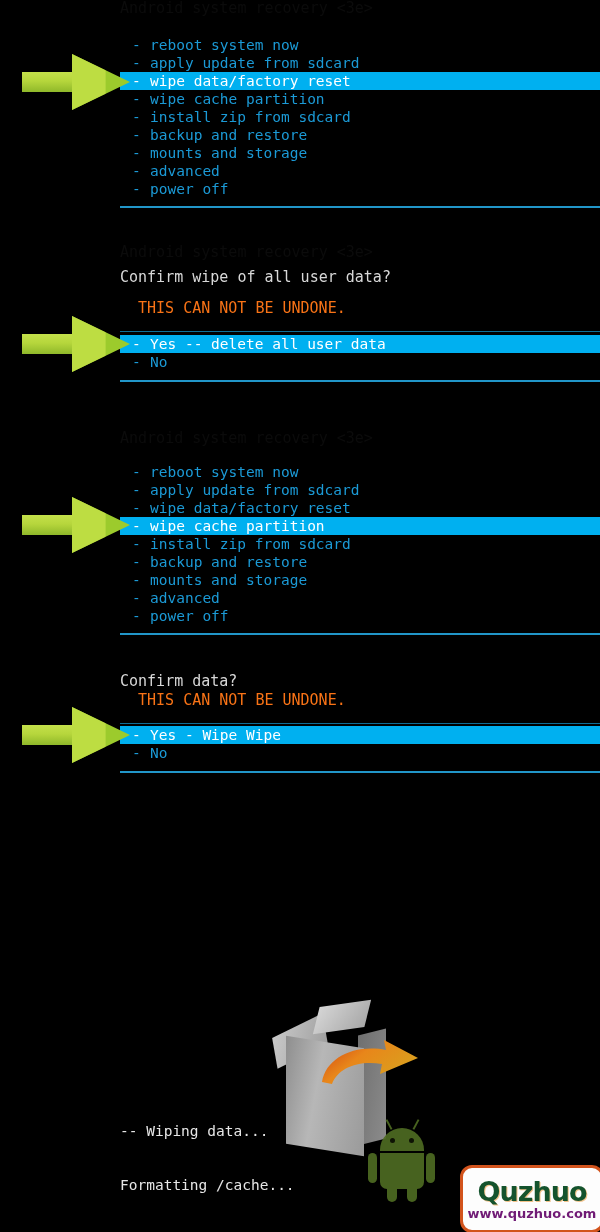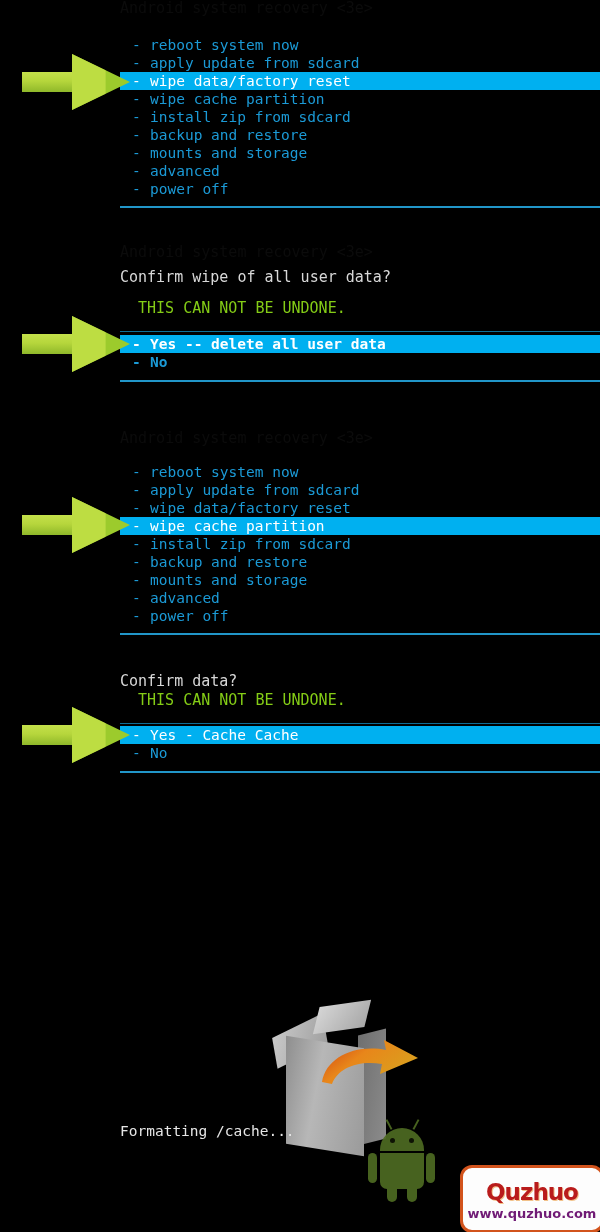--- a/index.html
+++ b/index.html
@@ -35,21 +35,21 @@
     position:absolute;left:120px;width:480px;height:2px;background:#2196c9;
   }
   .hr.thin{height:1px;background:#0e6e96;}
 
   .confirm-title{
     position:absolute;left:120px;font-size:15px;line-height:19px;
     color:#d8d8d8;white-space:pre;
   }
   .confirm-sub{
     position:absolute;left:138px;font-size:15px;line-height:19px;
-    color:#84cc16;white-space:pre;
+    color:#f97316;white-space:pre;
   }
 
   
   .arrow{position:absolute;width:108px;height:56px;}
   .arrow .shaft{
     position:absolute;left:0;top:18px;width:58px;height:20px;
     background:linear-gradient(to bottom,#c4e04a 0%,#b6d63c 45%,#8fb82a 100%);
   }
   .arrow .head{
     position:absolute;left:50px;top:0;width:0;height:0;
@@ -123,21 +123,21 @@
   
   .wm{
     position:absolute;left:460px;top:1165px;width:138px;height:62px;
     background:#fdfdfd;border:3px solid #d2531c;border-radius:12px;
     box-shadow:0 0 6px rgba(0,0,0,.5);
     display:flex;flex-direction:column;align-items:center;justify-content:center;
     overflow:hidden;
   }
   .wm .brand{
     font-family:"DejaVu Sans","Liberation Sans",sans-serif;
-    font-weight:bold;font-size:23px;line-height:28px;color:#b91c1c;
+    font-weight:bold;font-size:27px;line-height:28px;color:#14532d;
     text-shadow:1px 1px 0 #f2c28a;letter-spacing:-1px;
   }
   .wm .url{
     font-family:"DejaVu Sans","Liberation Sans",sans-serif;
     font-weight:bold;font-size:13px;line-height:15px;color:#701a75;
   }
 </style>
 </head>
 <body>
 
@@ -163,21 +163,21 @@
     <div class="head"></div>
     <div class="head2"></div>
   </div>
 
   <div class="ghost" style="position:absolute;left:0;top:242px;">Android system recovery &lt;3e&gt;</div>
 
   <div class="confirm-title" style="top:268px;">Confirm wipe of all user data?</div>
   <div class="confirm-sub" style="top:299px;">THIS CAN NOT BE UNDONE.</div>
 
   <div class="hr thin" style="top:331px;"></div>
-  <div class="panel" style="top:335px;font-weight:bold;">
+  <div class="panel" style="top:335px;">
     <div class="row sel"><span class="dash">-</span><span>Yes -- delete all user data</span></div>
     <div class="row"><span class="dash">-</span><span>No</span></div>
   </div>
   <div class="hr" style="top:380px;"></div>
 
   <div class="arrow" style="left:22px;top:316px;">
     <div class="shaft"></div>
     <div class="head"></div>
     <div class="head2"></div>
   </div>
@@ -201,21 +201,21 @@
     <div class="shaft"></div>
     <div class="head"></div>
     <div class="head2"></div>
   </div>
 
   <div class="confirm-title" style="top:672px;">Confirm data?</div>
   <div class="confirm-sub" style="top:691px;">THIS CAN NOT BE UNDONE.</div>
 
   <div class="hr thin" style="top:723px;"></div>
   <div class="panel" style="top:726px;">
-    <div class="row sel"><span class="dash">-</span><span>Yes - Cache Cache</span></div>
+    <div class="row sel"><span class="dash">-</span><span>Yes - Wipe Wipe</span></div>
     <div class="row"><span class="dash">-</span><span>No</span></div>
   </div>
   <div class="hr" style="top:771px;"></div>
 
   <div class="arrow" style="left:22px;top:707px;">
     <div class="shaft"></div>
     <div class="head"></div>
     <div class="head2"></div>
   </div>
 
@@ -243,20 +243,21 @@
     <div class="eye l"></div>
     <div class="eye r"></div>
     <div class="arm l"></div>
     <div class="arm r"></div>
     <div class="body"></div>
     <div class="leg l"></div>
     <div class="leg r"></div>
   </div>
 
   <div class="console">
+    <div>-- Wiping data...</div>
     <div>Formatting /cache...</div>
     
     
     
     
     
   </div>
 
   <div class="wm">
     <div class="brand">Quzhuo</div>

